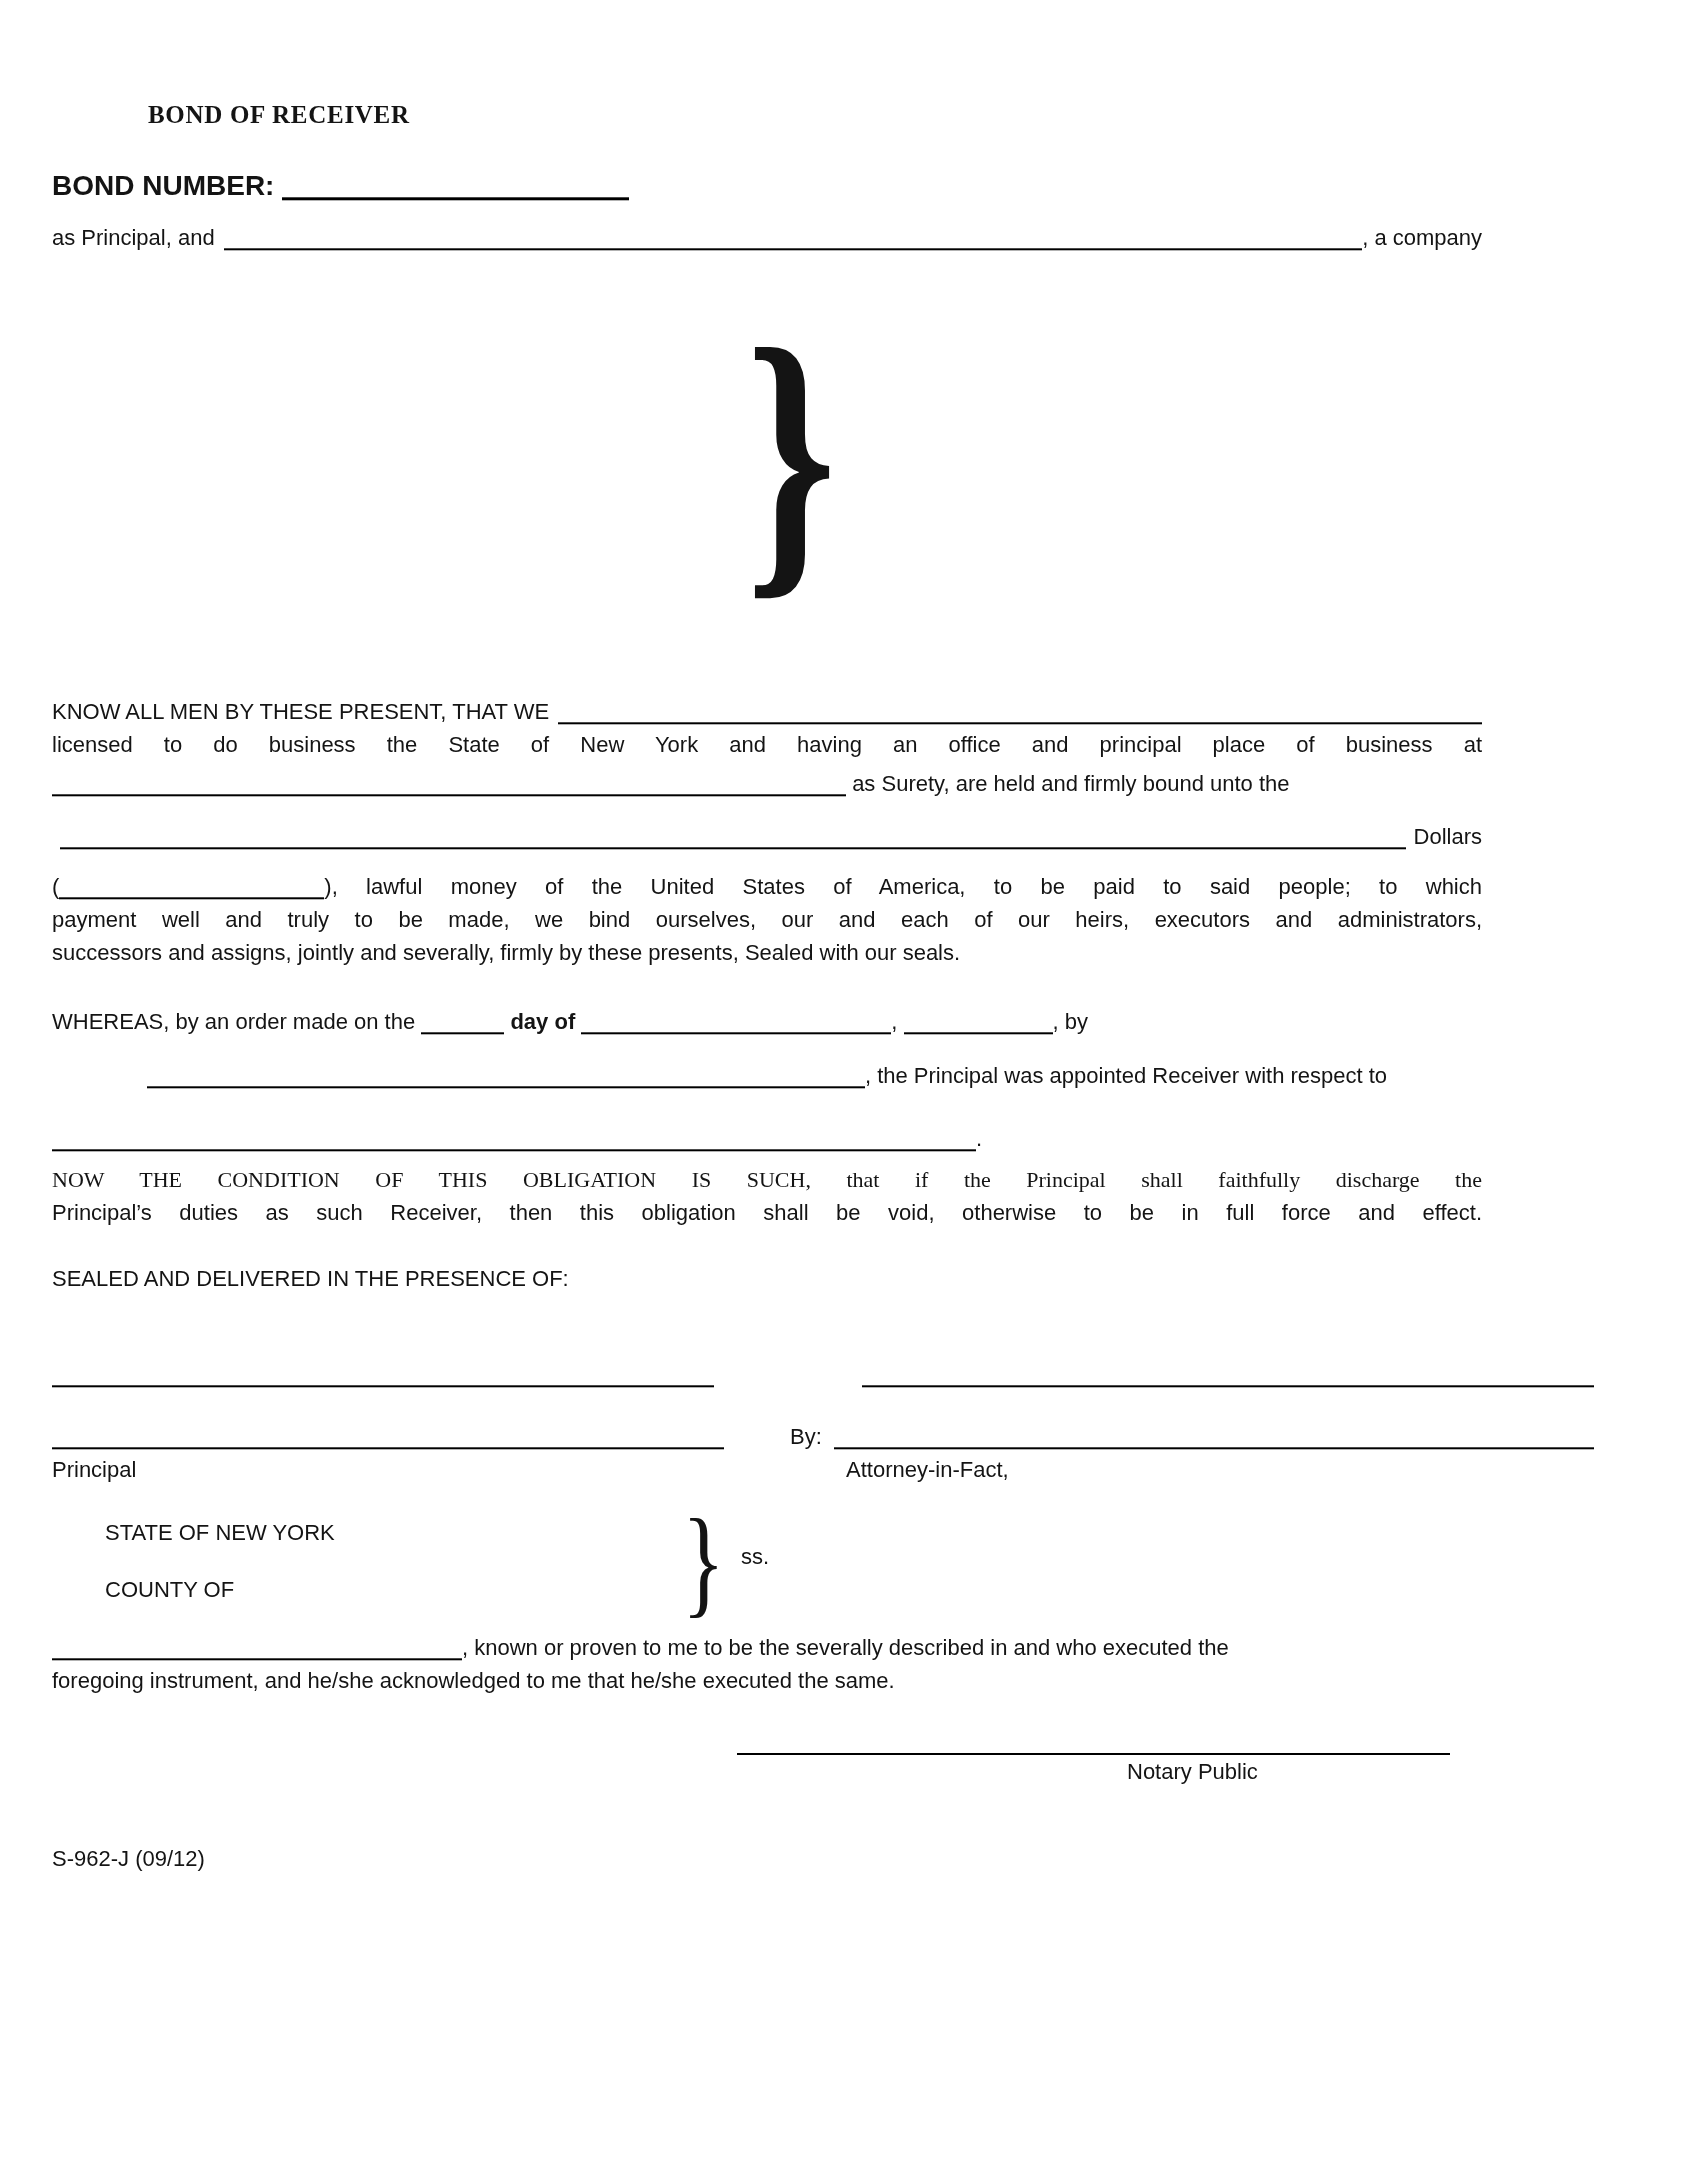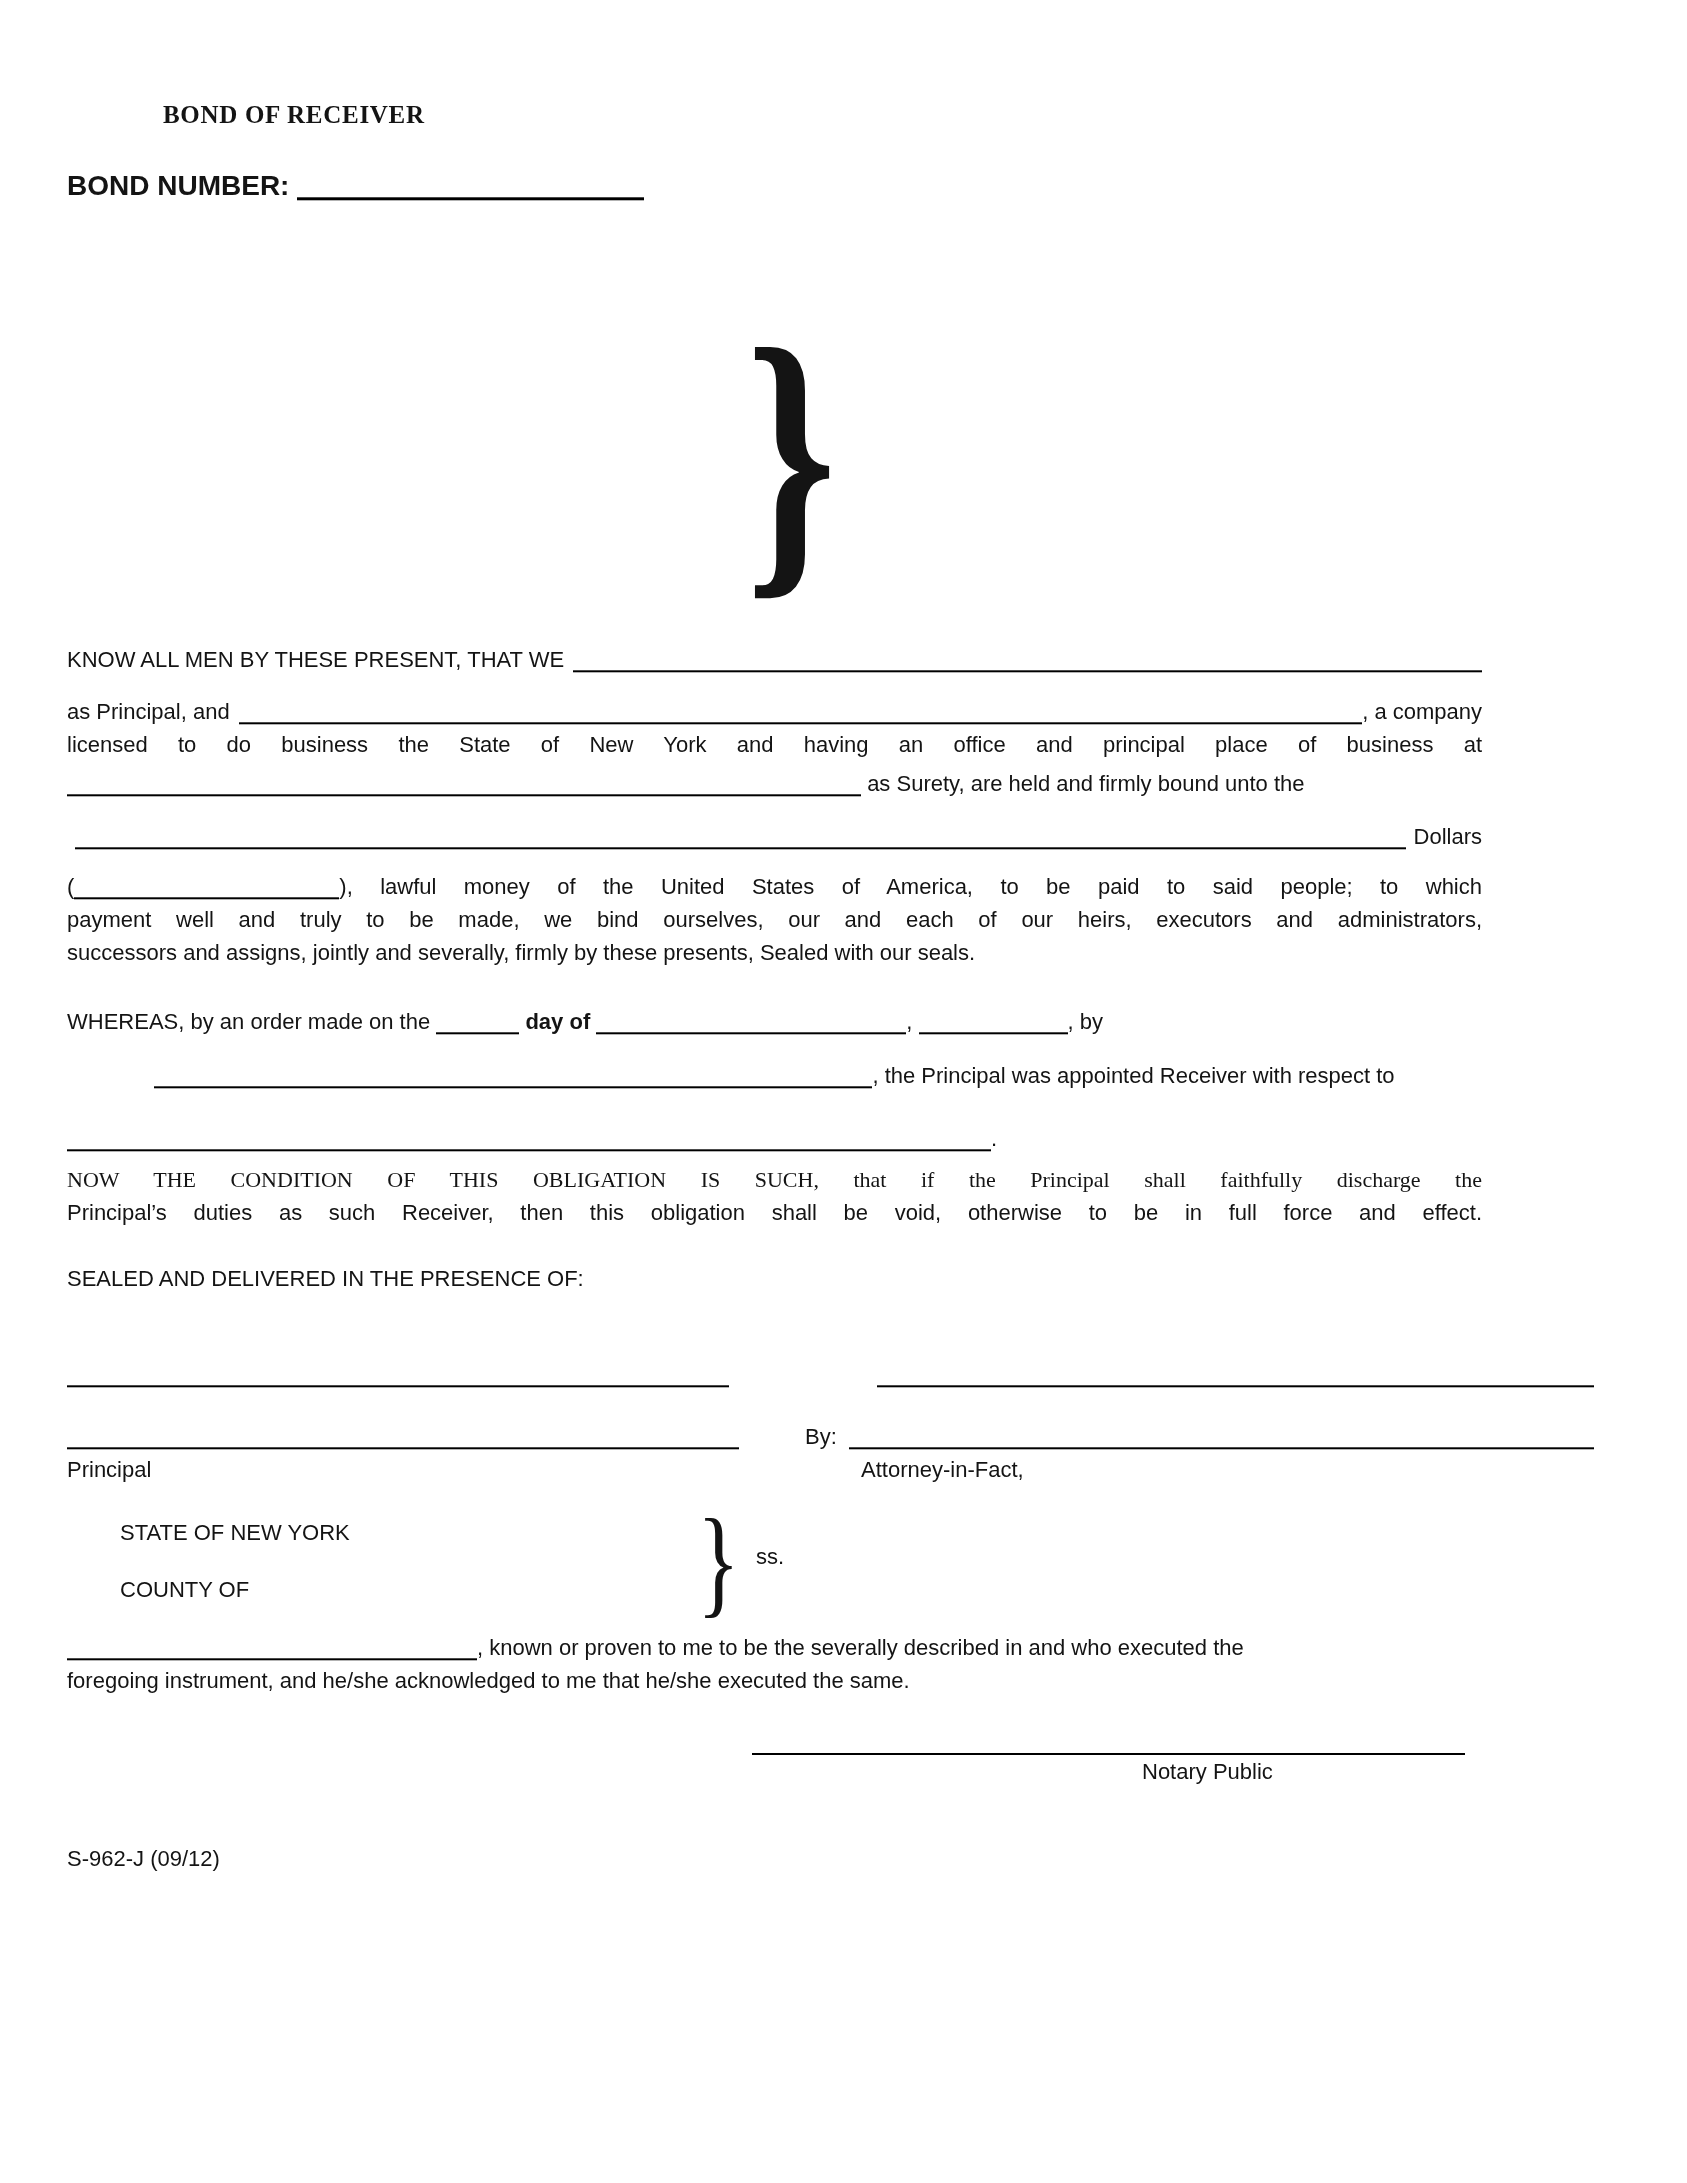--- a/index.html
+++ b/index.html
@@ -1,20 +1,20 @@
 <!DOCTYPE html>
 <html style="font-size:10.6px"><head>
 <meta charset="utf-8">
 <style>
   html,body{margin:0;padding:0;background:#ffffff;}
   .page{
     position:relative;
     width:1687px;height:2183px;
     box-sizing:border-box;
-    padding:0 205px 0 67px;
+    padding:0 205px 0 52px;
     background:#ffffff;
     color:#141414;
     font-family:"Liberation Sans","DejaVu Sans",sans-serif;
     font-size:22px;line-height:33px;
     overflow:hidden;
   }
   .title{
     margin-top:98px;margin-left:96px;
     font-family:"Liberation Serif","DejaVu Serif",serif;
     font-weight:bold;font-size:25px;letter-spacing:0.7px;
@@ -79,29 +79,29 @@
 <body>
 
 <div class="page">
 
   <div class="title">BOND OF RECEIVER</div>
 
   <div class="bond-row"><span>BOND NUMBER:</span> <span class="blank thick" style="width:347px"></span></div>
 
   <div class="large-brace">}</div>
 
-  <div class="frow know-row">
-      <span>KNOW ALL MEN BY THESE PRESENT, THAT WE</span>
-      <span class="blank grow" style="margin-left:9.3px"></span>
-    </div>
-
   <div class="frow p1l1">
       <span>as Principal, and</span>
       <span class="blank grow" style="margin-left:9.3px"></span>
       <span>, a company</span>
+    </div>
+
+  <div class="frow know-row">
+      <span>KNOW ALL MEN BY THESE PRESENT, THAT WE</span>
+      <span class="blank grow" style="margin-left:9.3px"></span>
     </div>
 
   <div class="just"><span>licensed to do business the State of New York and having an office and principal place of business at</span></div>
 
   <div class="p1l3"><span class="blank" style="width:794px"></span> <span>as Surety, are held and firmly bound unto the</span></div>
 
   <div class="frow people-row">
       <span class="blank grow" style="margin-left:8px;margin-right:8px"></span>
       <span>Dollars</span>
     </div>

